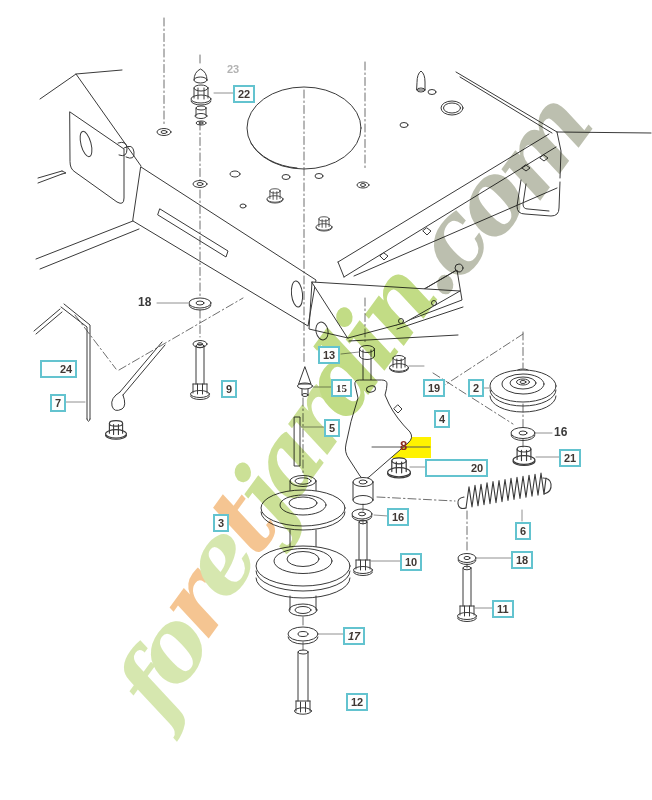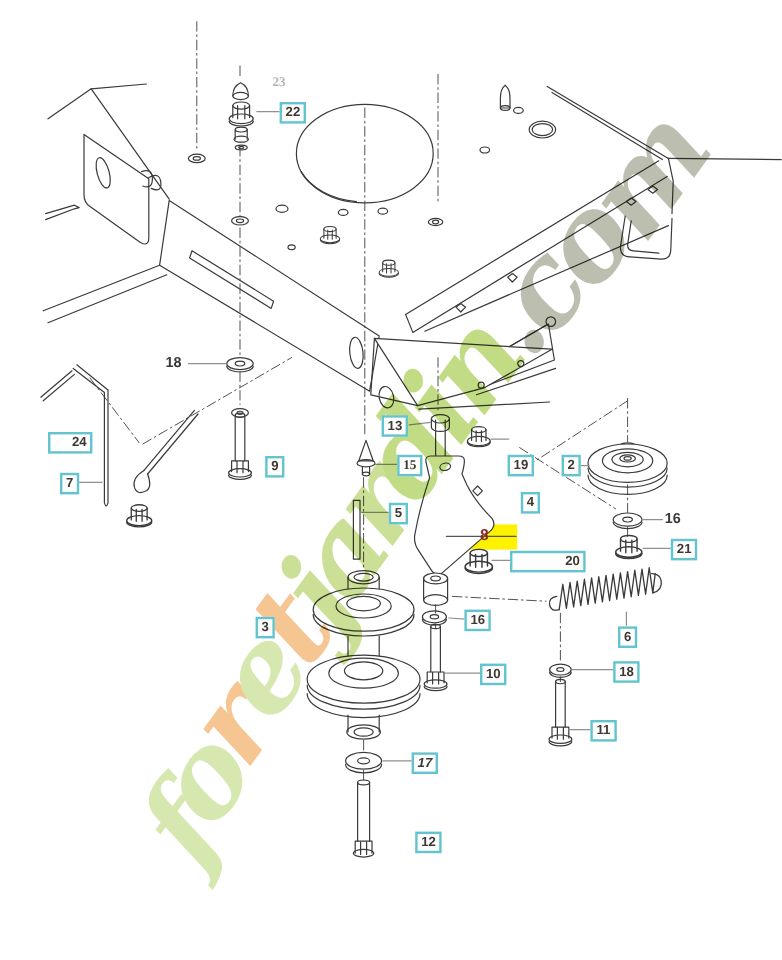--- a/index.html
+++ b/index.html
@@ -9,21 +9,21 @@
   #watermark{position:absolute;left:-88px;top:322px;width:850px;height:150px;z-index:2;
              transform:rotate(-54deg);text-align:center;white-space:nowrap;
              line-height:150px;pointer-events:none;mix-blend-mode:multiply;
              font-family:"DejaVu Serif", serif;font-style:italic;font-weight:bold;
              font-size:96px;letter-spacing:-7px;opacity:.95;}
   #watermark span{display:inline-block;}
   #callouts .co{position:absolute;z-index:3;font-size:11px;font-weight:700;
                 color:#3f3733;line-height:12px;}
   #callouts .co.box{border:2px solid #63c3cf;background:#fdfefe;padding:1px 3px;}
   #callouts .co.plain{font-size:12px;color:#3a3a3a;background:transparent;}
-  #callouts .co.ghost{color:#b3b3b3;background:transparent;font-family:Liberation Serif, serif;}
+  #callouts .co.ghost{color:#b3b3b3;background:transparent;}
   #callouts .co.highlight{font-size:13px;color:#8c2b20;background:transparent;}
 </style>
 </head>
 <body>
 
 <div id="stage">
 
   <svg id="art" width="652" height="800" viewBox="0 0 652 800" fill="none" stroke="#3a3a3a" stroke-width="1" stroke-linecap="round" stroke-linejoin="round">
 
     <defs>

